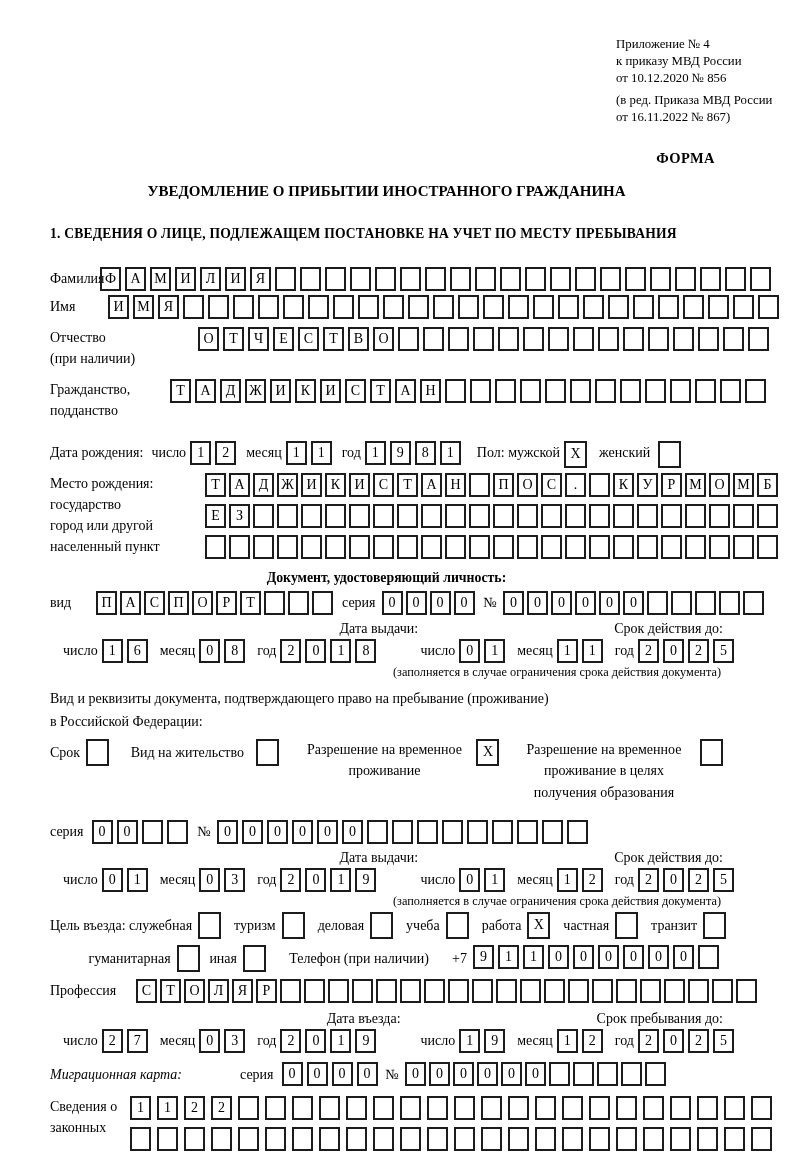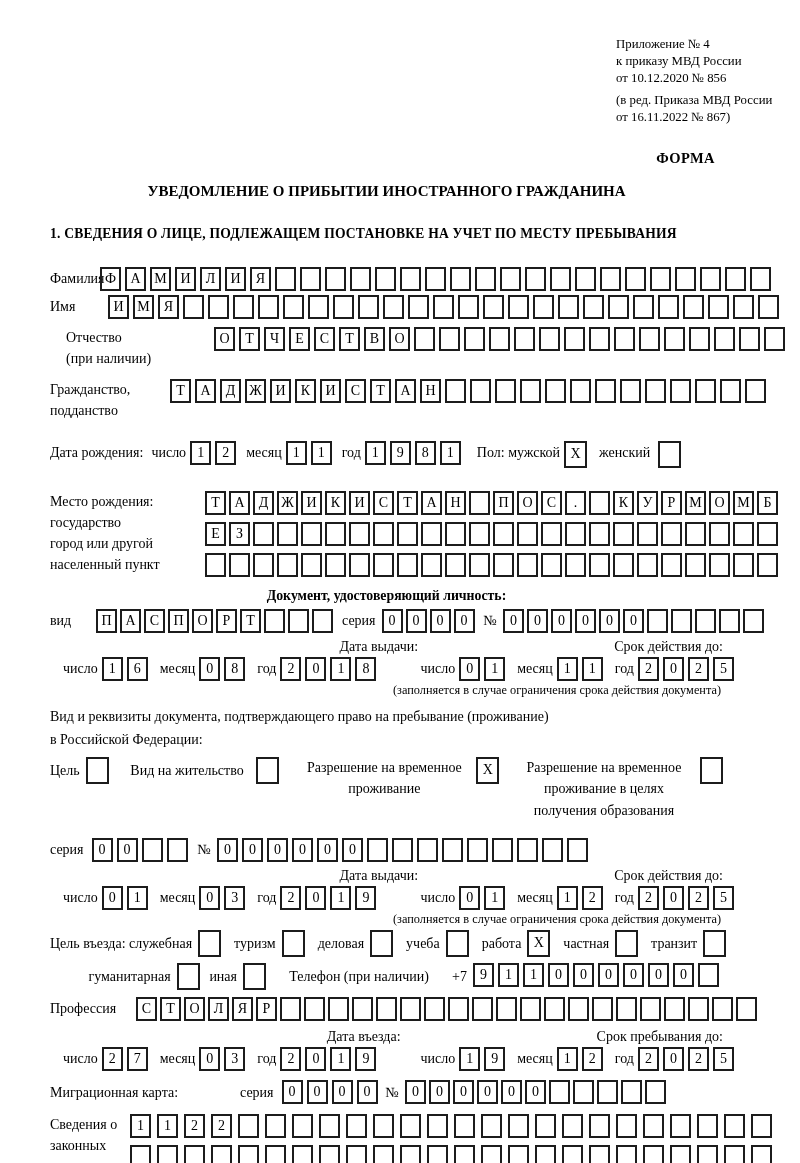--- a/index.html
+++ b/index.html
@@ -23,29 +23,29 @@
   .cells{display:flex;flex-shrink:0;}
   .cell{width:21px;height:24px;border:2px solid #1c1c1c;margin-right:4px;flex-shrink:0;
         display:inline-flex;align-items:center;justify-content:center;font-size:14px;}
   .tight .cell{margin-right:3px;}
   .wide .cell{margin-right:6px;}
   .cb{margin-top:0;}
   .cb .cell{width:23px;height:27px;margin-right:0;}
   .sp8{width:8px;flex-shrink:0;} .sp6{width:6px;flex-shrink:0;} .sp4{width:4px;flex-shrink:0;}
   .sp12{width:12px;flex-shrink:0;} .sp40{width:40px;flex-shrink:0;}
 
-  .w50{width:50px;} .w120{width:120px;} .w148{width:148px;margin-left:16px;} .w155{width:155px;}
-  .w80{width:80px;} .w150{width:150px;}
+  .w50{width:50px;} .w120{width:120px;} .w148{width:148px;} .w155{width:155px;}
+  .w80{width:80px;} .w150{width:150px;font-style:italic;}
 
   .mt-surname{margin-top:25px;}
   .mt-name{margin-top:4px;gap:8px;}
   .mt-patr{margin-top:8px;}
   .mt-cit{margin-top:10px;}
   .mt-dob{margin-top:20px;}
-  .mt-bp{margin-top:23px;}
+  .mt-bp{margin-top:5px;}
   .bp-cells .cells{margin-bottom:7px;}
 
   .doc-heading{text-align:center;font-weight:bold;font-size:13.8px;margin-top:4px;}
   .mt-vid{margin-top:5px;}
 
   .dheads{display:flex;margin-top:6px;font-size:14px;justify-content:flex-end;}
   .dh1{margin-left:118px;} .dh2{margin-left:196px;}
   .dh1b{margin-left:118px;} .dh2b{margin-left:196px;}
   .dline{margin-top:2px;padding-left:13px;}
   .dline .lbl{margin-right:4px;}
@@ -439,21 +439,21 @@
         <span class="cell">2</span>
         <span class="cell">5</span>
       </span>
   </div>
   <div class="note">(заполняется в случае ограничения срока действия документа)</div>
 
   <div class="ptext mt-p1">Вид и реквизиты документа, подтверждающего право на пребывание (проживание)</div>
   <div class="ptext mt-p2">в Российской Федерации:</div>
 
   <div class="row cbrow">
-    <span class="lbl">Цель</span>
+    <span class="lbl">Срок</span>
       <span class="sp6"></span>
     <span class="cells cb">
         <span class="cell"></span>
       </span>
       <span style="width:26px"></span>
     <span class="lbl">Вид на жительство</span>
       <span class="sp12"></span>
     <span class="cells cb">
         <span class="cell"></span>
       </span>

